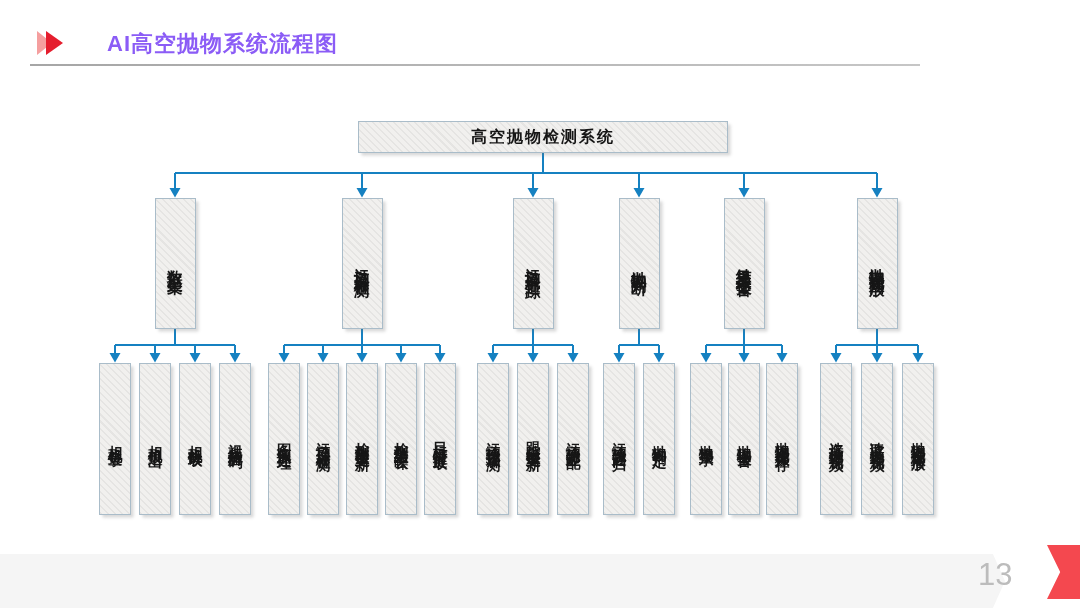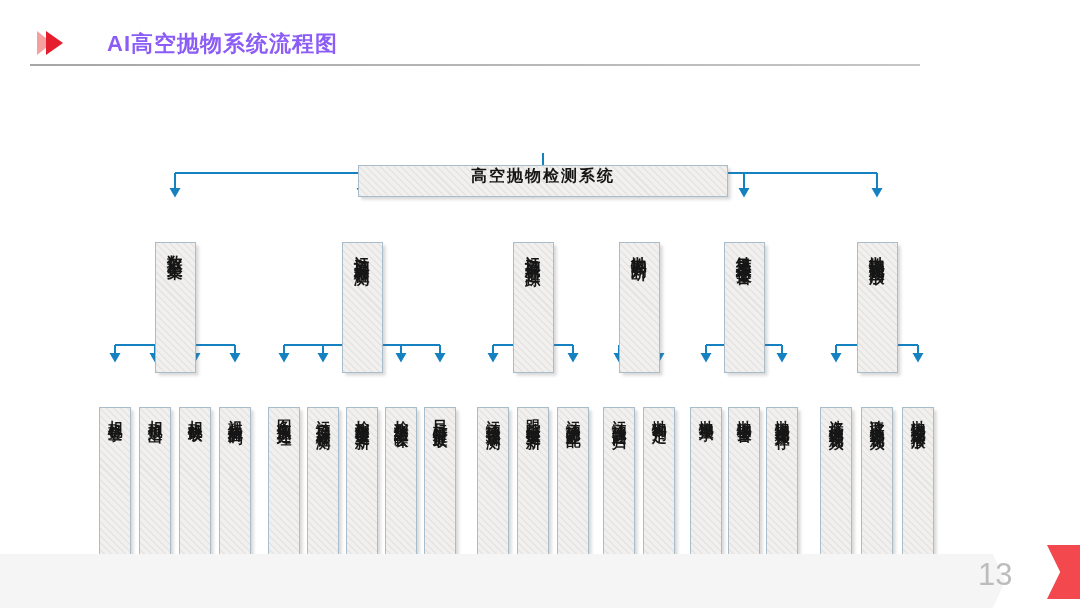--- a/index.html
+++ b/index.html
@@ -43,30 +43,29 @@
     left: 30px; top: 64px;
     width: 890px; height: 2px;
     background: linear-gradient(to right, #a6a6a6, #c6c6c6);
   }
   
   #diagram { position: absolute; inset: 0; }
   #connectors { position: absolute; left: 0; top: 0; }
   .node {
     position: absolute;
     display: flex;
-    align-items: flex-start;
+    align-items: center;
     justify-content: center;
     background-color: var(--box-fill);
     background-image: repeating-linear-gradient(45deg,
       rgba(150,150,150,0.13) 0px, rgba(150,150,150,0.13) 1.5px,
       transparent 1.5px, transparent 5px);
     border: 1px solid var(--box-border);
     box-shadow: 2.5px 2.5px 3px rgba(110,110,110,0.28);
     color: #161616;
-    margin-top: 44px;
   }
   .node.root .node-label {
     font-size: 16px;
     font-weight: bold;
     letter-spacing: 2px;
     white-space: nowrap;
   }
   .vbox .node-label {
     writing-mode: vertical-rl;
     text-orientation: upright;

